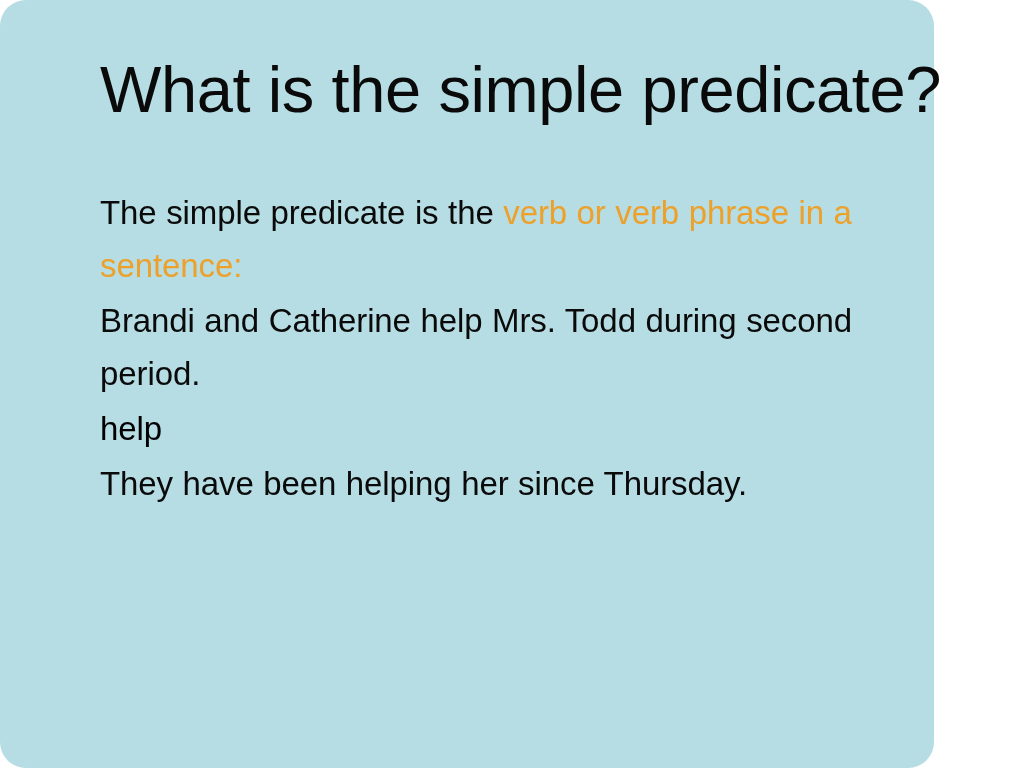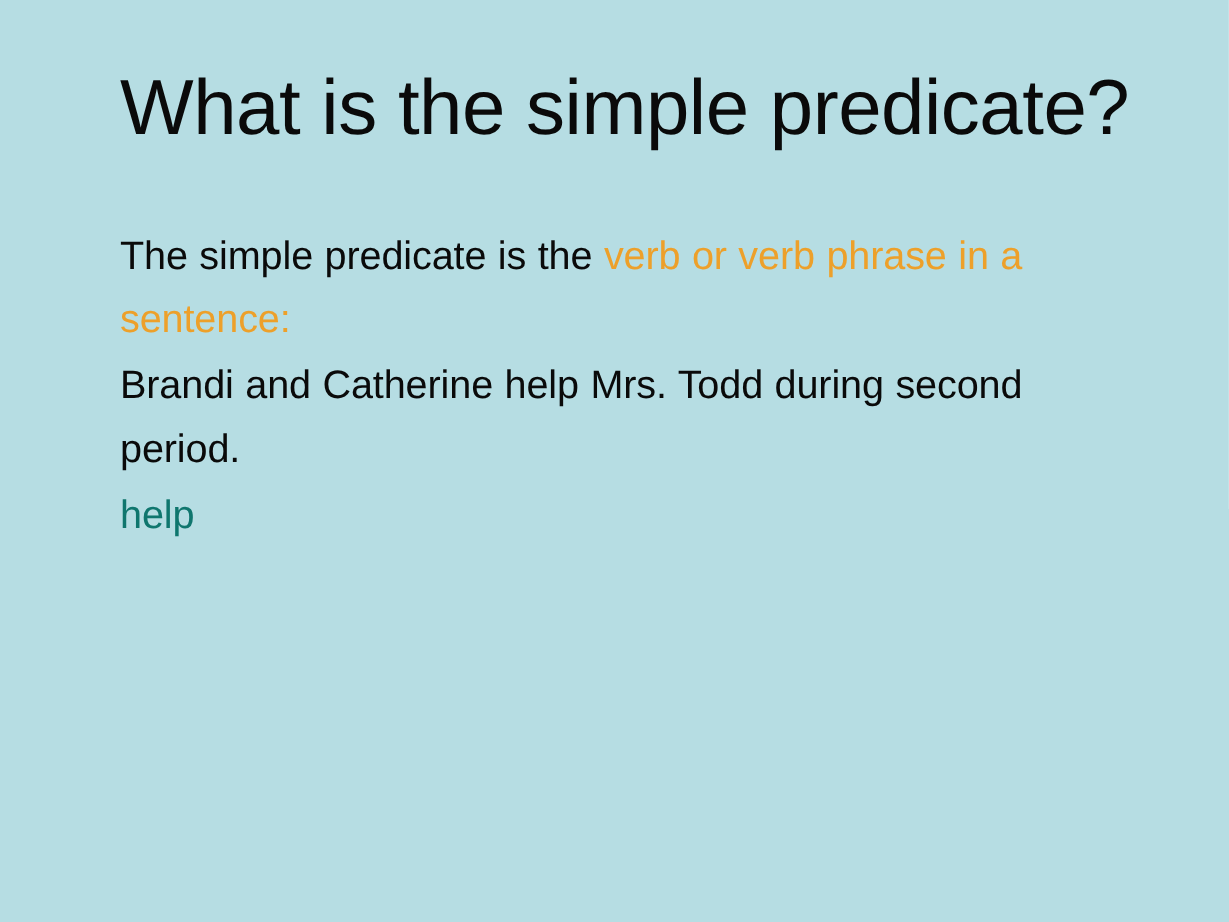--- a/index.html
+++ b/index.html
@@ -7,24 +7,25 @@
     padding: 0;
   }
   body {
     width: 1024px;
     height: 768px;
     overflow: hidden;
     font-family: "Liberation Sans", sans-serif;
   }
   .slide {
     position: relative;
-    width: 1024px;
+    width: 934px;
     height: 768px;
     background: #b6dde3;
     box-sizing: border-box;
+    border-radius: 26px;
   }
   .slide-title {
     position: absolute;
     left: 100px;
     top: 56px;
     width: 860px;
     font-size: 65px;
     line-height: 1.06;
     font-weight: normal;
     color: #0a0a0a;
@@ -46,34 +47,35 @@
     letter-spacing: -0.1px;
     word-spacing: 0.5px;
   }
   .para-gap {
     margin-top: 2px;
   }
   .accent-orange {
     color: #eda02a;
   }
   .accent-red {
-    color: #0f766e;
+    color: #000000;
   }
 </style>
 </head>
 <body>
 
 <div class="slide">
 
   <h1 class="slide-title">What is the simple predicate?</h1>
 
   <div class="slide-body">
 
     <p class="body-para"><span>The simple predicate is the </span><span class="accent-orange">verb or verb phrase in a sentence:</span></p>
 
     <p class="body-para para-gap">Brandi and Catherine help Mrs. Todd during second period.</p>
 
     <p class="body-para para-gap accent-red">help</p>
 
+    <p class="body-para para-gap">They have been helping her since Thursday.</p>
 
 
   </div>
 </div>
 
 </body></html>

